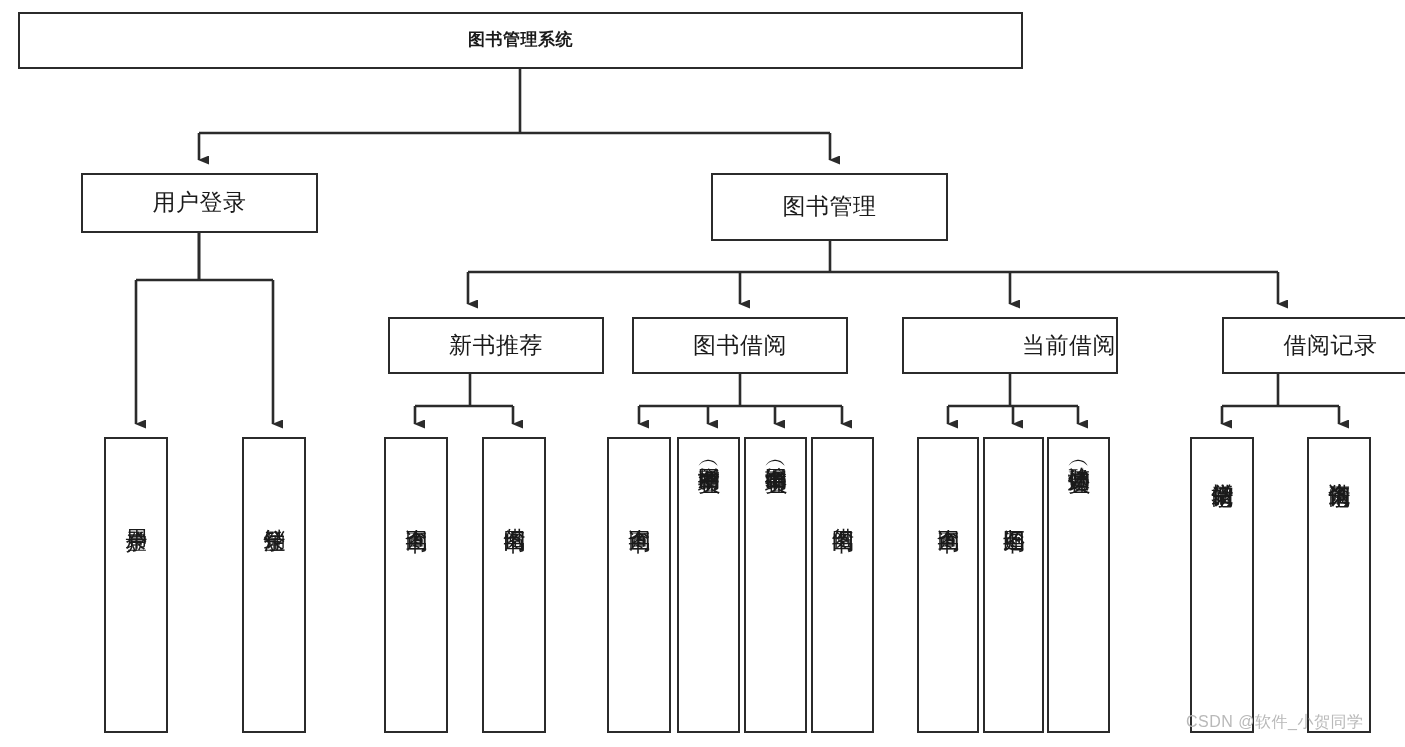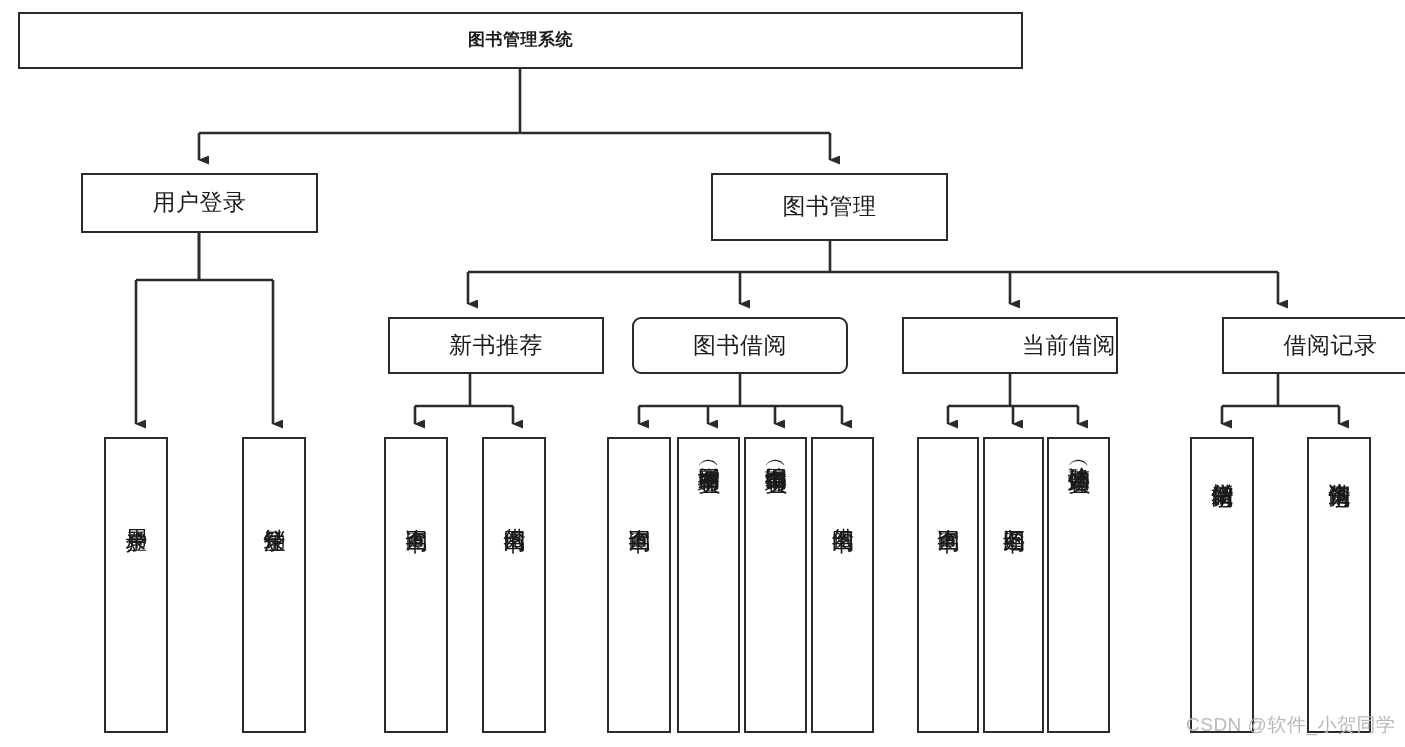--- a/index.html
+++ b/index.html
@@ -63,21 +63,21 @@
     white-space: pre;
     margin-top: 0;
   }
   .node.v.mid .label  { margin-top: 72px; }
   .node.v.top .label  { margin-top: 10px; }
   .node.v.top2 .label { margin-top: 26px; }
   .watermark {
     position: absolute;
     left: 1186px;
     top: 712px;
-    font-size: 19px;
+    font-size: 16px;
     color: #b9b9b9;
     white-space: nowrap;
     letter-spacing: 0.5px;
   }
 </style>
 </head>
 <body>
 
 <div id="diagram-root">
 
@@ -142,21 +142,21 @@
   </div>
 
   <div class="node h" style="left:711px; top:173px; width:237px; height:68px;">
     <span class="label">图书管理</span>
   </div>
 
   <div class="node h" style="left:362px; top:317px; width:216px; height:57px;margin-left:26px;">
     <span class="label">新书推荐</span>
   </div>
 
-  <div class="node h" style="left:632px; top:317px; width:216px; height:57px;border-radius:9px;">
+  <div class="node h" style="left:632px; top:317px; width:216px; height:57px;">
     <span class="label">图书借阅</span>
   </div>
 
   <div class="node h" style="left:902px; top:317px; width:216px; height:57px;justify-content:flex-end;">
     <span class="label">当前借阅</span>
   </div>
 
   <div class="node h" style="left:1222px; top:317px; width:217px; height:57px;">
     <span class="label">借阅记录</span>
   </div>

